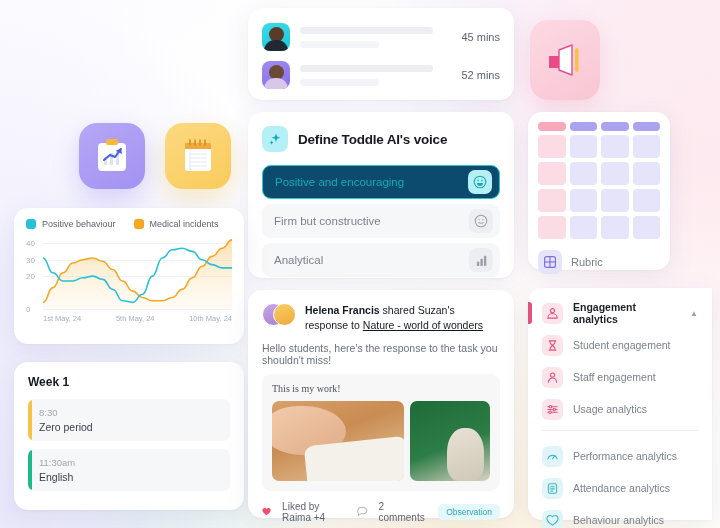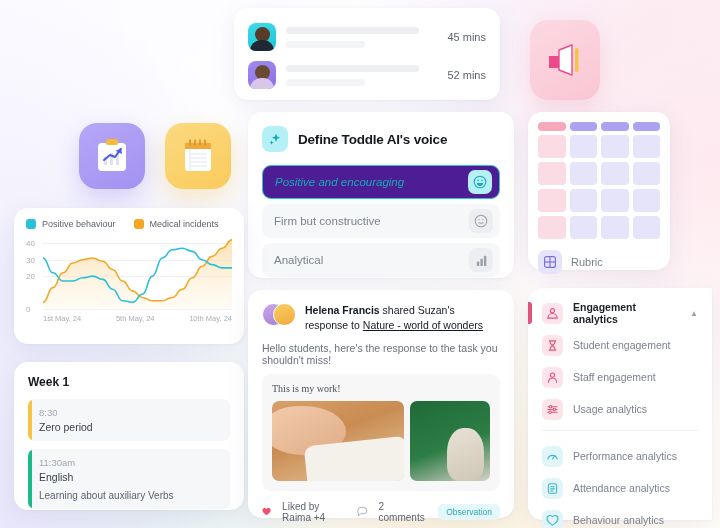--- a/index.html
+++ b/index.html
@@ -26,21 +26,21 @@
   }
   .stage { position: absolute; inset: 0; z-index: 1; }
   .card {
     position: absolute;
     background: #fff;
     border-radius: 14px;
     box-shadow: 0 6px 26px rgba(98,95,160,0.10), 0 1px 3px rgba(98,95,160,0.05);
   }
 
   
-  #sessions-card { left: 234px; top: 8px; width: 266px; height: 92px; padding: 12px 14px; }
+  #sessions-card { left: 248px; top: 8px; width: 266px; height: 92px; padding: 12px 14px; }
   .session-row { display: flex; align-items: center; height: 34px; margin-bottom: 4px; }
   .avatar-sq { width: 28px; height: 28px; border-radius: 8px; flex: 0 0 28px; position: relative; overflow: hidden; }
   .av-cyan { background: linear-gradient(160deg,#3ddbe8,#19c6d8); }
   .av-purple { background: linear-gradient(160deg,#9f8bf0,#8a6fe8); }
   .face { position: absolute; left: 50%; bottom: 0; transform: translateX(-50%); }
   .face .head { width: 15px; height: 15px; border-radius: 50%; margin: 0 auto; }
   .face .body { width: 24px; height: 11px; border-radius: 11px 11px 0 0; margin-top: -2px; }
   .sk-wrap { flex: 1; margin-left: 10px; }
   .sk { height: 7px; border-radius: 4px; background: #eceef2; }
   .sk.long { width: 88%; }
@@ -66,21 +66,21 @@
     box-shadow: 0 10px 24px rgba(240,190,70,0.30); }
 
   
   #voice-card { left: 248px; top: 112px; width: 266px; height: 166px; padding: 14px 14px 10px; }
   .voice-head { display: flex; align-items: center; gap: 10px; margin-bottom: 13px; }
   .spark-badge { width: 26px; height: 26px; border-radius: 8px; background: #b5f0f6;
     display: flex; align-items: center; justify-content: center; }
   .voice-title { font-size: 13.5px; font-weight: bold; color: #151a22; letter-spacing: -0.2px; }
   .voice-opt { height: 34px; border-radius: 9px; display: flex; align-items: center;
     padding: 0 7px 0 12px; margin-bottom: 5px; }
-  .voice-opt.selected { border: 1.4px solid #2dc5cf; background: #4c1d95; font-style: italic; }
+  .voice-opt.selected { border: 1.4px solid #2dc5cf; background: #0c4a6e; }
   .voice-opt.plain { background: #f6f7f9; }
   .voice-opt .lbl { flex: 1; font-size: 11.5px; }
   .voice-opt.selected .lbl { color: #17a9b6; }
   .voice-opt.plain .lbl { color: #7c828d; }
   .opt-icon { width: 24px; height: 24px; border-radius: 7px; display: flex;
     align-items: center; justify-content: center; }
   .opt-icon.on { background: #b5f0f6; }
   .opt-icon.off { background: #edeef1; }
 
   
@@ -361,21 +361,20 @@
 
   <div class="card" id="week-card">
     <div class="week-title">Week 1</div>
     <div class="slot amber">
       <div class="slot-time">8:30</div>
       <div class="slot-name">Zero period</div>
     </div>
     <div class="slot green">
       <div class="slot-time">11:30am</div>
       <div class="slot-name">English</div>
-      <div class="slot-desc">Learning about auxiliary Verbs</div>
     </div>
   </div>
 
   <div class="card" id="post-card">
     <div class="post-head">
       <div class="avatars">
         <div class="av-c a"></div>
         <div class="av-c b"></div>
       </div>
       <div class="post-title">

